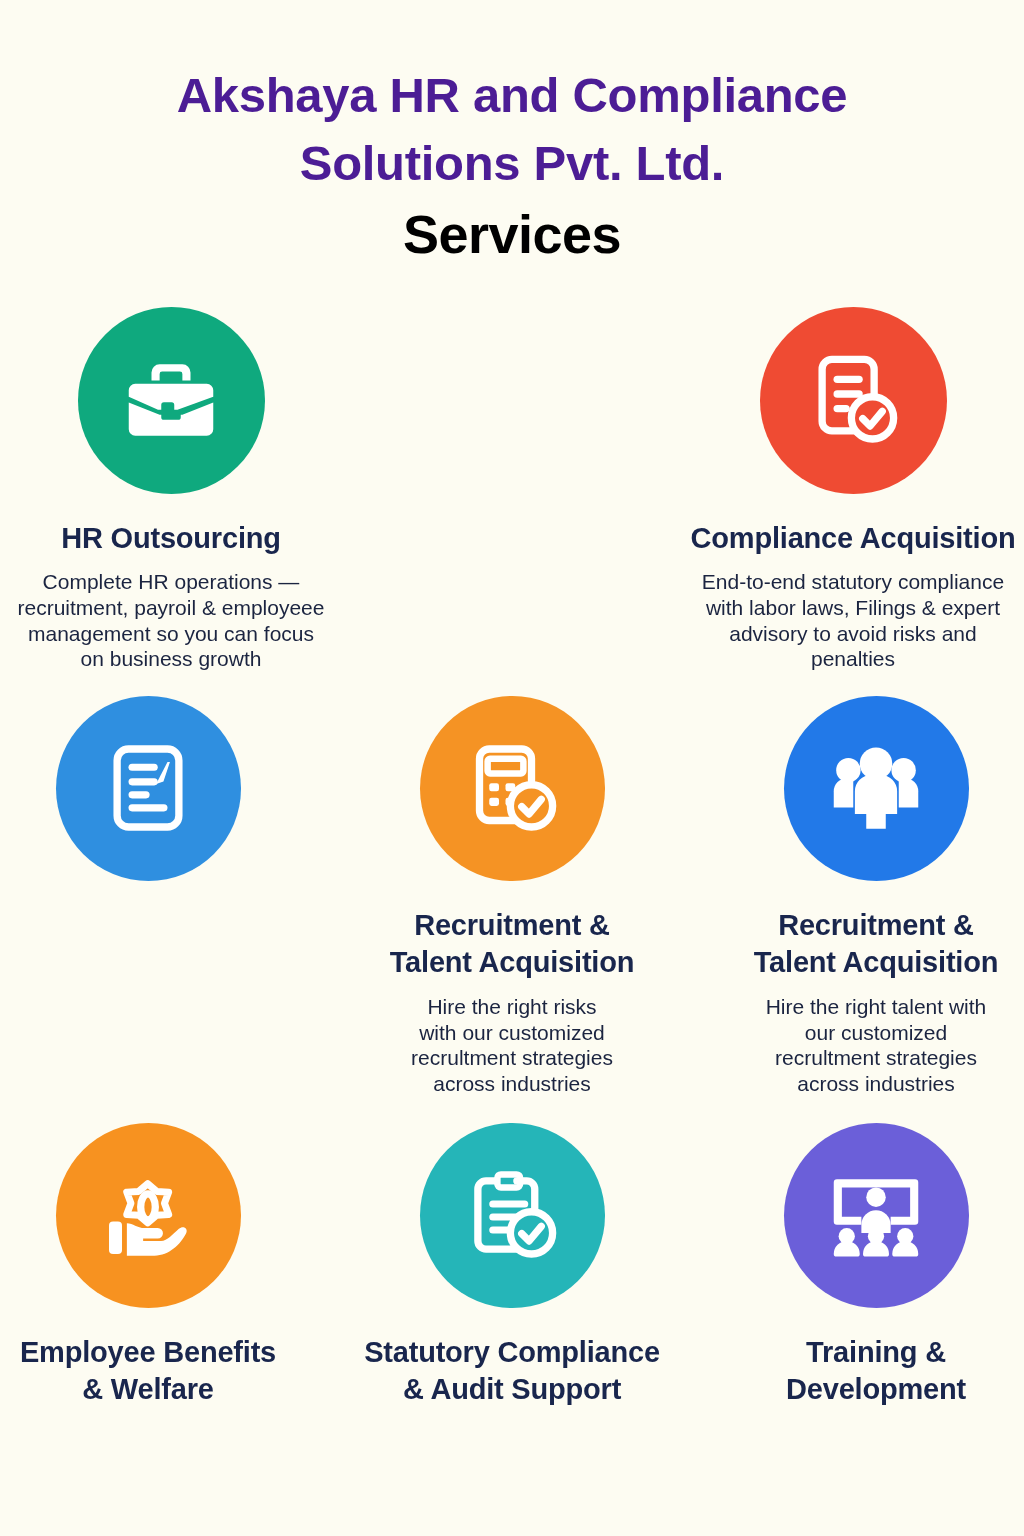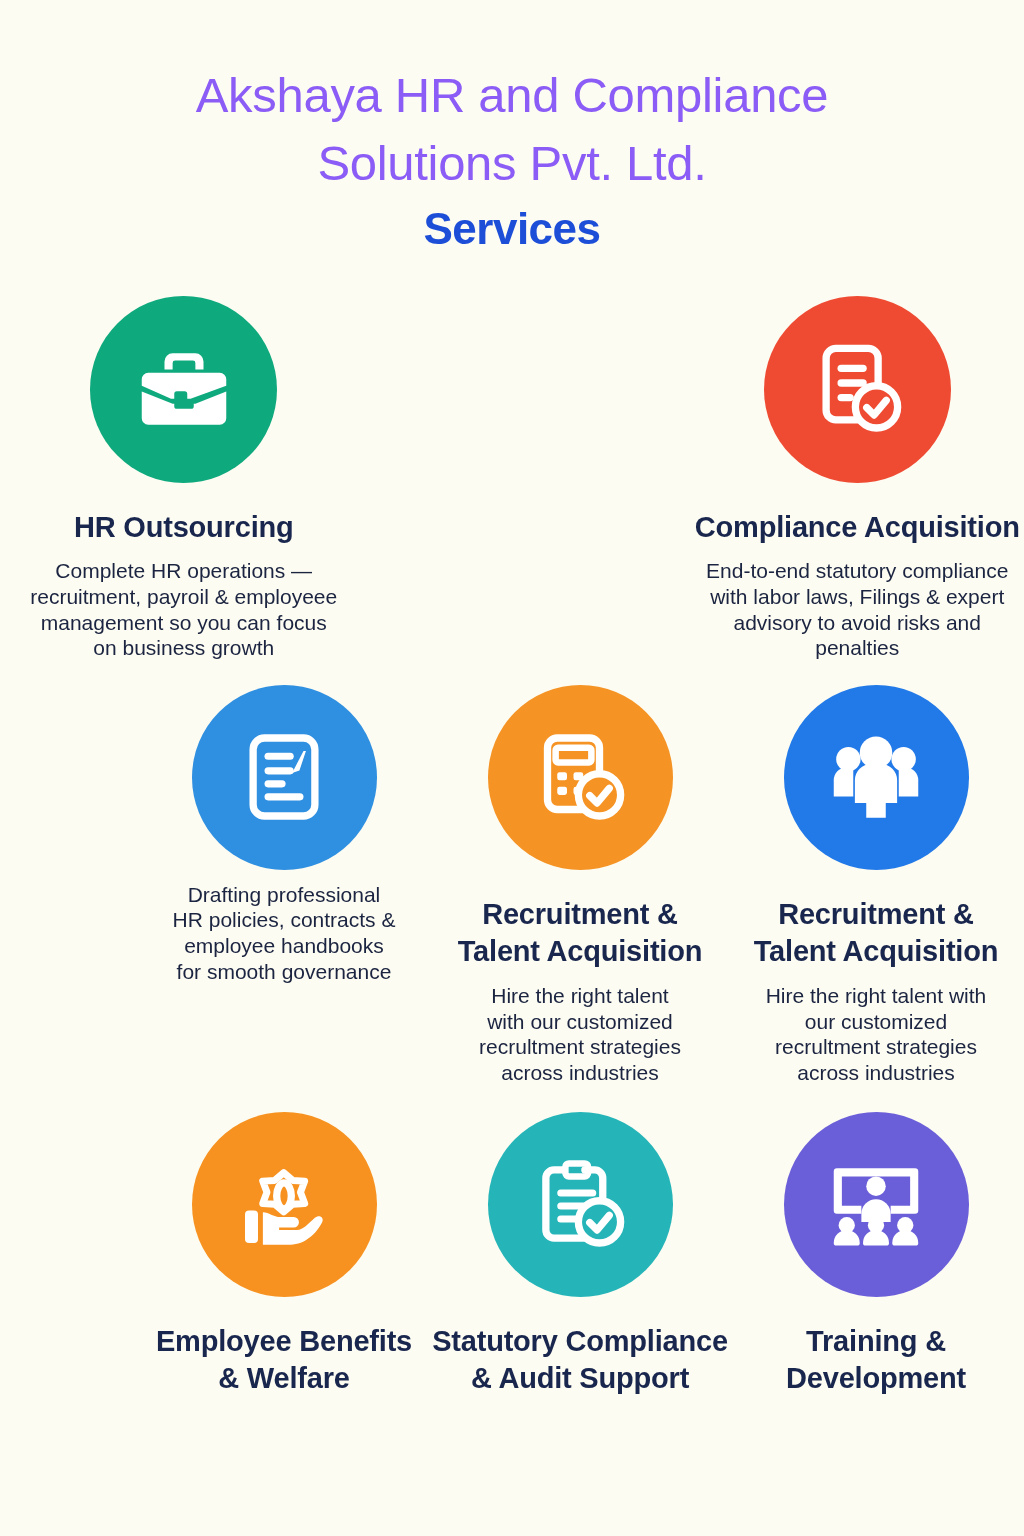--- a/index.html
+++ b/index.html
@@ -21,49 +21,48 @@
     background: #fdfcf2;
     box-sizing: border-box;
   }
 
   
   .header {
     padding-top: 62px;
     text-align: center;
   }
   .company-title {
-    color: #8b5cf6;
+    color: #4c1d95;
     font-size: 49px;
-    font-weight: normal;
+    font-weight: bold;
     line-height: 1.38;
     letter-spacing: -0.3px;
     margin: 0 auto;
     max-width: 820px;
     white-space: pre-line;
   }
   .services-title {
-    color: #1d4ed8;
-    font-size: 44px;
+    color: #000000;
+    font-size: 54px;
     font-weight: bold;
     line-height: 1.1;
     margin: 8px 0 0 0;
     letter-spacing: -0.5px;
   }
 
   
   .grid {
     margin-top: 42px;
     display: flex;
     flex-direction: column;
   }
   .row {
     display: flex;
-    justify-content: flex-end;
+    justify-content: space-between;
     align-items: flex-start;
-    padding-left: 17px;
   }
   .row-1 { gap: 340px; }
   .row-2 { gap: 0px; margin-top: 24px; }
   .row-3 { gap: 0px; margin-top: 26px; }
 
   .card {
     width: 296px;
     display: flex;
     flex-direction: column;
     align-items: center;
@@ -175,43 +174,39 @@
         <div class="icon-circle" style="background:#2f8fe0">
           <svg viewBox="0 0 64 64" aria-hidden="true">
             <rect x="13" y="8" width="38" height="48" rx="7" fill="none" stroke="#ffffff" stroke-width="4.5"></rect>
             <rect x="20" y="17" width="18" height="4.4" rx="2.2" fill="#ffffff"></rect>
             <rect x="20" y="26" width="18" height="4.4" rx="2.2" fill="#ffffff"></rect>
             <rect x="20" y="34" width="13" height="4.4" rx="2.2" fill="#ffffff"></rect>
             <rect x="20" y="42" width="24" height="4.4" rx="2.2" fill="#ffffff"></rect>
             <path d="M44 16l-7 13.5 4.5-1.5 4-12z" fill="#ffffff"></path>
           </svg>
         </div>
-        <div class="card-desc">Drafting professional
-HR policies, contracts &amp;
-employee handbooks
-for smooth governance</div>
       </div>
 
       <div class="card">
         <div class="icon-circle" style="background:#f59324">
           <svg viewBox="0 0 64 64" aria-hidden="true">
             <rect x="12" y="8" width="32" height="44" rx="6" fill="none" stroke="#ffffff" stroke-width="4.5"></rect>
             <rect x="17" y="14" width="22" height="9" rx="1.5" fill="none" stroke="#ffffff" stroke-width="4"></rect>
             <rect x="18" y="29" width="6" height="5" rx="1.4" fill="#ffffff"></rect>
             <rect x="28" y="29" width="6" height="5" rx="1.4" fill="#ffffff"></rect>
             <rect x="18" y="38" width="6" height="5" rx="1.4" fill="#ffffff"></rect>
             <rect x="28" y="38" width="6" height="5" rx="1.4" fill="#ffffff"></rect>
             <rect x="38" y="29" width="6" height="5" rx="1.4" fill="#ffffff"></rect>
             <circle cx="44" cy="43" r="13" fill="#f59324" stroke="#ffffff" stroke-width="4.5"></circle>
             <path d="M38 43.5l4.5 4.5L50 39" fill="none" stroke="#ffffff" stroke-width="4.5" stroke-linecap="round" stroke-linejoin="round"></path>
           </svg>
         </div>
         <div class="card-title">Recruitment &amp;
 Talent Acquisition</div>
-        <div class="card-desc">Hire the right talent
+        <div class="card-desc">Hire the right risks
 with our customized
 recrultment strategies
 across industries</div>
       </div>
 
       <div class="card">
         <div class="icon-circle" style="background:#2279e8">
           <svg viewBox="0 0 64 64" aria-hidden="true">
             <circle cx="15" cy="21" r="7.5" fill="#ffffff"></circle>
             <path d="M6 34a8 8 0 0 1 8-8h4v18H6z" fill="#ffffff"></path>

